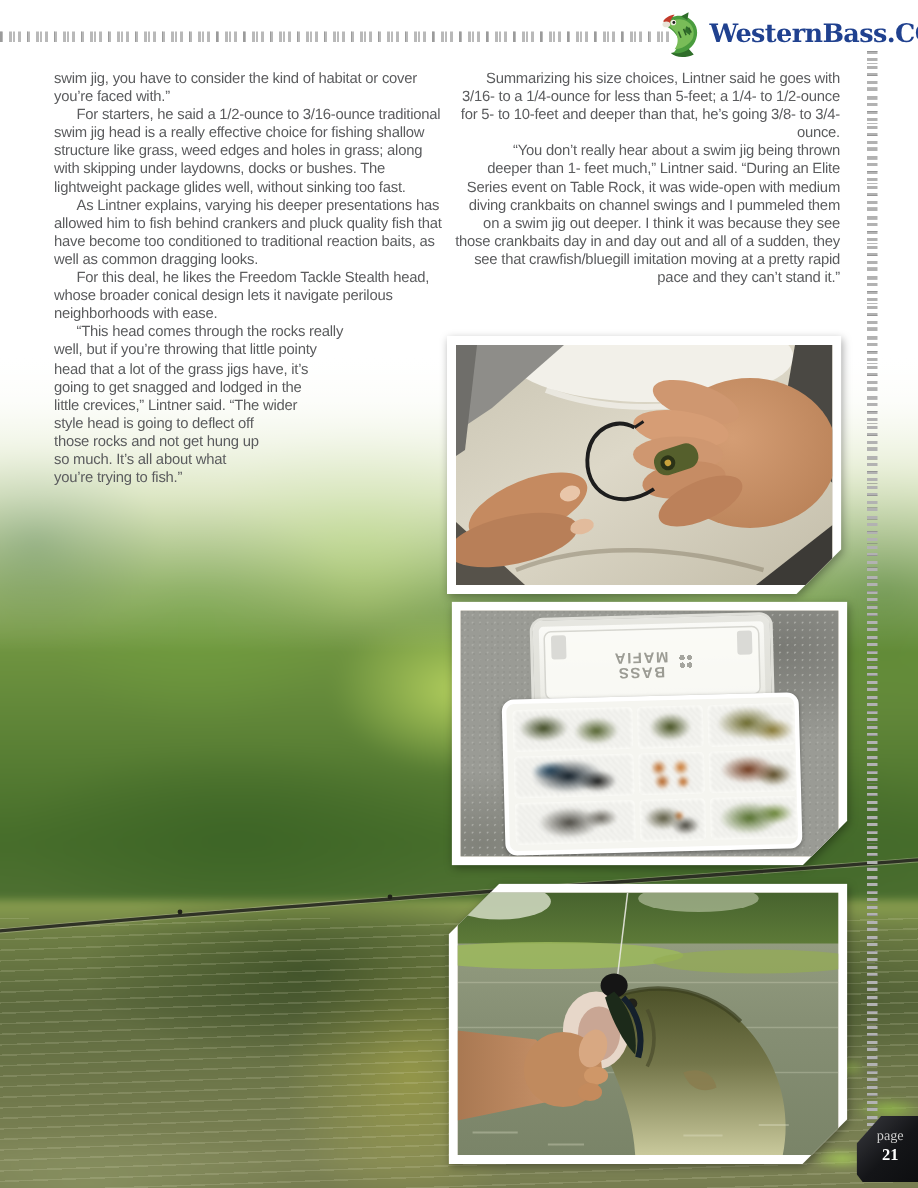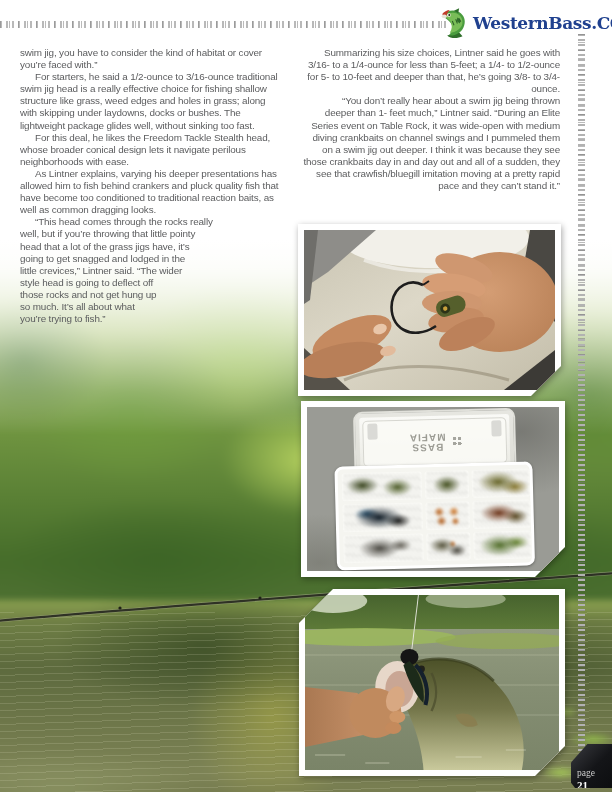--- a/index.html
+++ b/index.html
@@ -90,21 +90,21 @@
     text-shadow:0 0 2px #ffffff, 0 0 2px #ffffff;
   }
 
   
   .col {
     position:absolute; top:47px;
     font-size:9.9px; line-height:12.1px; letter-spacing:-0.15px;
     color:#5b5c5e; text-align:left;
   }
   .col p { margin:0; text-indent:15px; }
-  .col1 { left:20px; width:260px; }
+  .col1 { left:36px; width:260px; }
   .col1 p:first-child { text-indent:0; }
   .col2 { left:303px; width:257px;text-align:right; }
   .wrap-shape {
     float:right; width:138px; height:112px;
     shape-outside:polygon(78% 0, 100% 0, 100% 100%, 0 100%);
     shape-margin:6px;
   }
 
   
   .photo-shadow { position:absolute; filter:drop-shadow(1px 2px 3px rgba(0,0,0,0.35)); }
@@ -178,21 +178,21 @@
   .c6 { background-image:radial-gradient(ellipse 24px 12px at 45% 45%, #74391c 0%, rgba(0,0,0,0) 78%), radial-gradient(ellipse 16px 10px at 75% 60%, #5a4a22 0%, rgba(0,0,0,0) 78%); }
   .c7 { background-image:radial-gradient(ellipse 26px 13px at 45% 50%, #504e47 0%, rgba(0,0,0,0) 80%), radial-gradient(ellipse 14px 8px at 72% 40%, #6a675e 0%, rgba(0,0,0,0) 80%); }
   .c8 { background-image:radial-gradient(ellipse 16px 10px at 35% 45%, #5c5a40 0%, rgba(0,0,0,0) 80%), radial-gradient(circle 4px at 60% 40%, #c2661c 0%, rgba(0,0,0,0) 90%), radial-gradient(ellipse 12px 8px at 70% 65%, #4a483e 0%, rgba(0,0,0,0) 80%); }
   .c9 { background-image:radial-gradient(ellipse 26px 14px at 45% 50%, #56732c 0%, rgba(0,0,0,0) 78%), radial-gradient(ellipse 16px 9px at 75% 40%, #6d8a36 0%, rgba(0,0,0,0) 78%); }
 
   
   .page-badge {
     position:absolute; right:0; bottom:4px; width:41px; height:44px;
     background:linear-gradient(135deg, #3a3b40 0%, #141518 55%, #0d0e10 100%);
     clip-path:polygon(40% 0, 100% 0, 100% 100%, 10% 100%, 0 88%, 0 42%);
-    color:#ffffff; padding:24px 2px 0 6px; box-sizing:border-box;
+    color:#ffffff; text-align:center; padding:9px 2px 0 6px; box-sizing:border-box;
     font-family:"Liberation Serif", serif;
   }
   .page-badge .lbl { display:block; font-size:9.5px; line-height:10px; color:#cccccc; }
   .page-badge .num { display:block; font-size:11px; line-height:15px; font-weight:bold; }
 </style>
 </head>
 <body>
 
 <div class="page">
 
@@ -226,22 +226,22 @@
       <path d="M20,4 L26,1 L25,7 Z" fill="#2f6e2a"></path>
       <path d="M24,12 C27,13 28,16 27,19 L23,16 Z" fill="#2f6e2a"></path>
       <path d="M18,16 l2,5 M22,14 l2,5 M26,13 l2,4" stroke="#2c5e26" stroke-width="1.2" fill="none"></path>
     </svg>
     <span class="logo-text"><span>WesternBass.COM</span></span>
   </div>
 
   <div class="col col1">
     <p>swim jig, you have to consider the kind of habitat or cover you’re faced with.”</p>
     <p>For starters, he said a 1/2-ounce to 3/16-ounce traditional swim jig head is a really effective choice for fishing shallow structure like grass, weed edges and holes in grass; along with skipping under laydowns, docks or bushes. The lightweight package glides well, without sinking too fast.</p>
+    <p>As Lintner explains, varying his deeper presentations has allowed him to fish behind crankers and pluck quality fish that have become too conditioned to traditional reaction baits, as well as common dragging looks.</p>
     <p>For this deal, he likes the Freedom Tackle Stealth head, whose broader conical design lets it navigate perilous neighborhoods with ease.</p>
-    <p>As Lintner explains, varying his deeper presentations has allowed him to fish behind crankers and pluck quality fish that have become too conditioned to traditional reaction baits, as well as common dragging looks.</p>
     <div class="wrap-shape"></div>
     <p>“This head comes through the rocks really well, but if you’re throwing that little pointy head that a lot of the grass jigs have, it’s going to get snagged and lodged in the little crevices,” Lintner said. “The wider style head is going to deflect off those rocks and not get hung up so much. It’s all about what you’re trying to fish.”</p>
   </div>
   <div class="col col2">
     <p>Summarizing his size choices, Lintner said he goes with 3/16- to a 1/4-ounce for less than 5-feet; a 1/4- to 1/2-ounce for 5- to 10-feet and deeper than that, he’s going 3/8- to 3/4-ounce.</p>
     <p>“You don’t really hear about a swim jig being thrown deeper than 1- feet much,” Lintner said. “During an Elite Series event on Table Rock, it was wide-open with medium diving crankbaits on channel swings and I pummeled them on a swim jig out deeper. I think it was because they see those crankbaits day in and day out and all of a sudden, they see that crawfish/bluegill imitation moving at a pretty rapid pace and they can’t stand it.”</p>
   </div>
 
   <div class="photo-shadow ph1" aria-label="Hands threading a hook onto a green swim jig head">
     <div class="photo">

